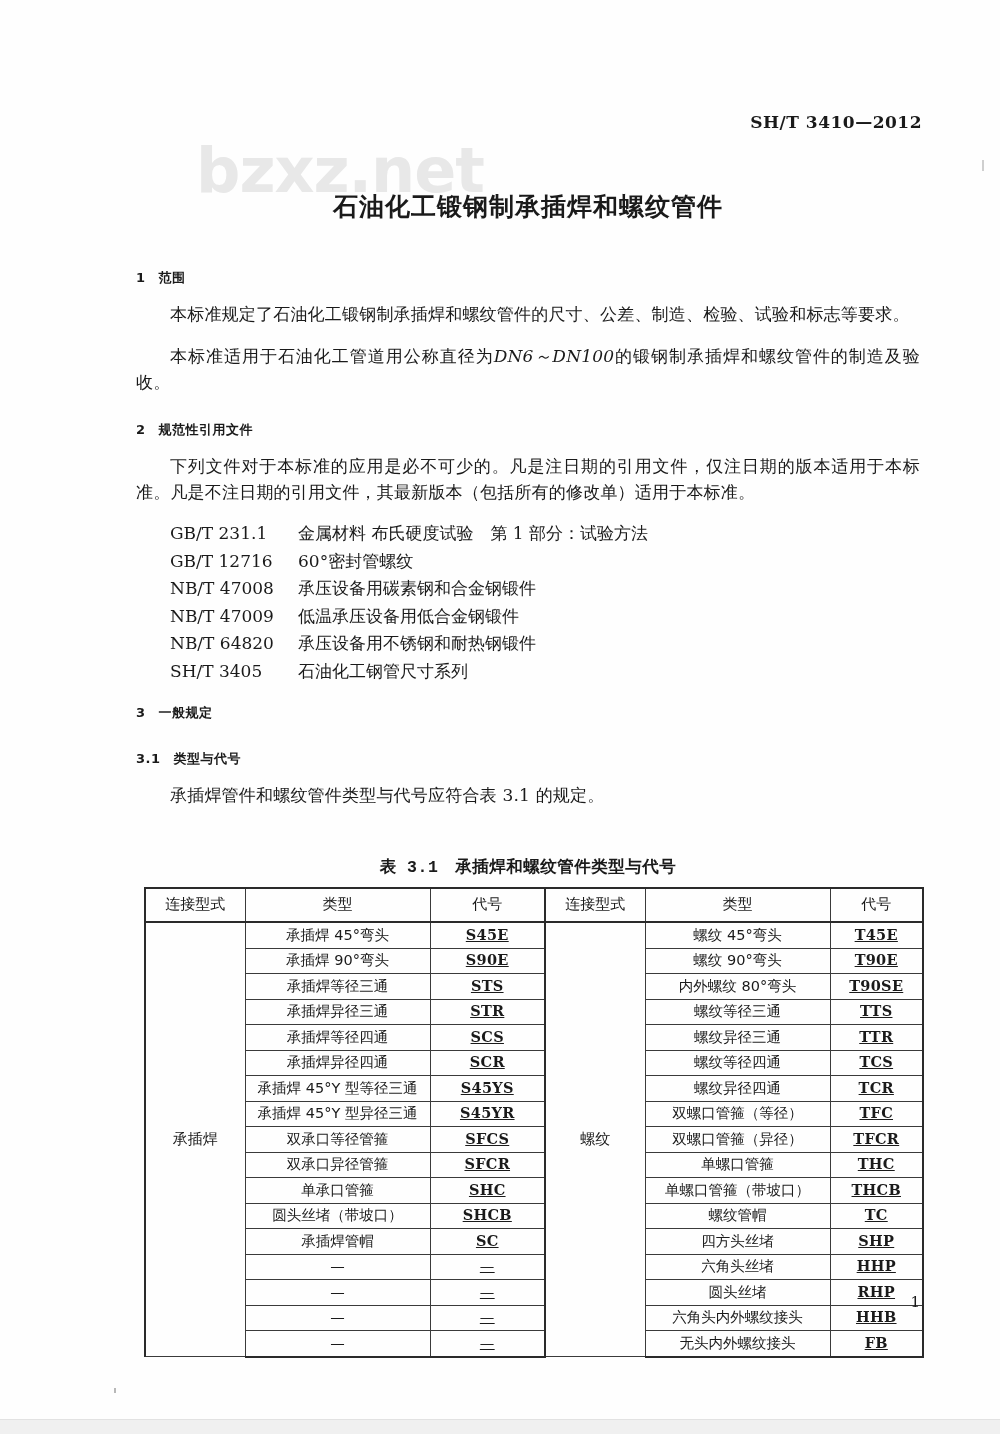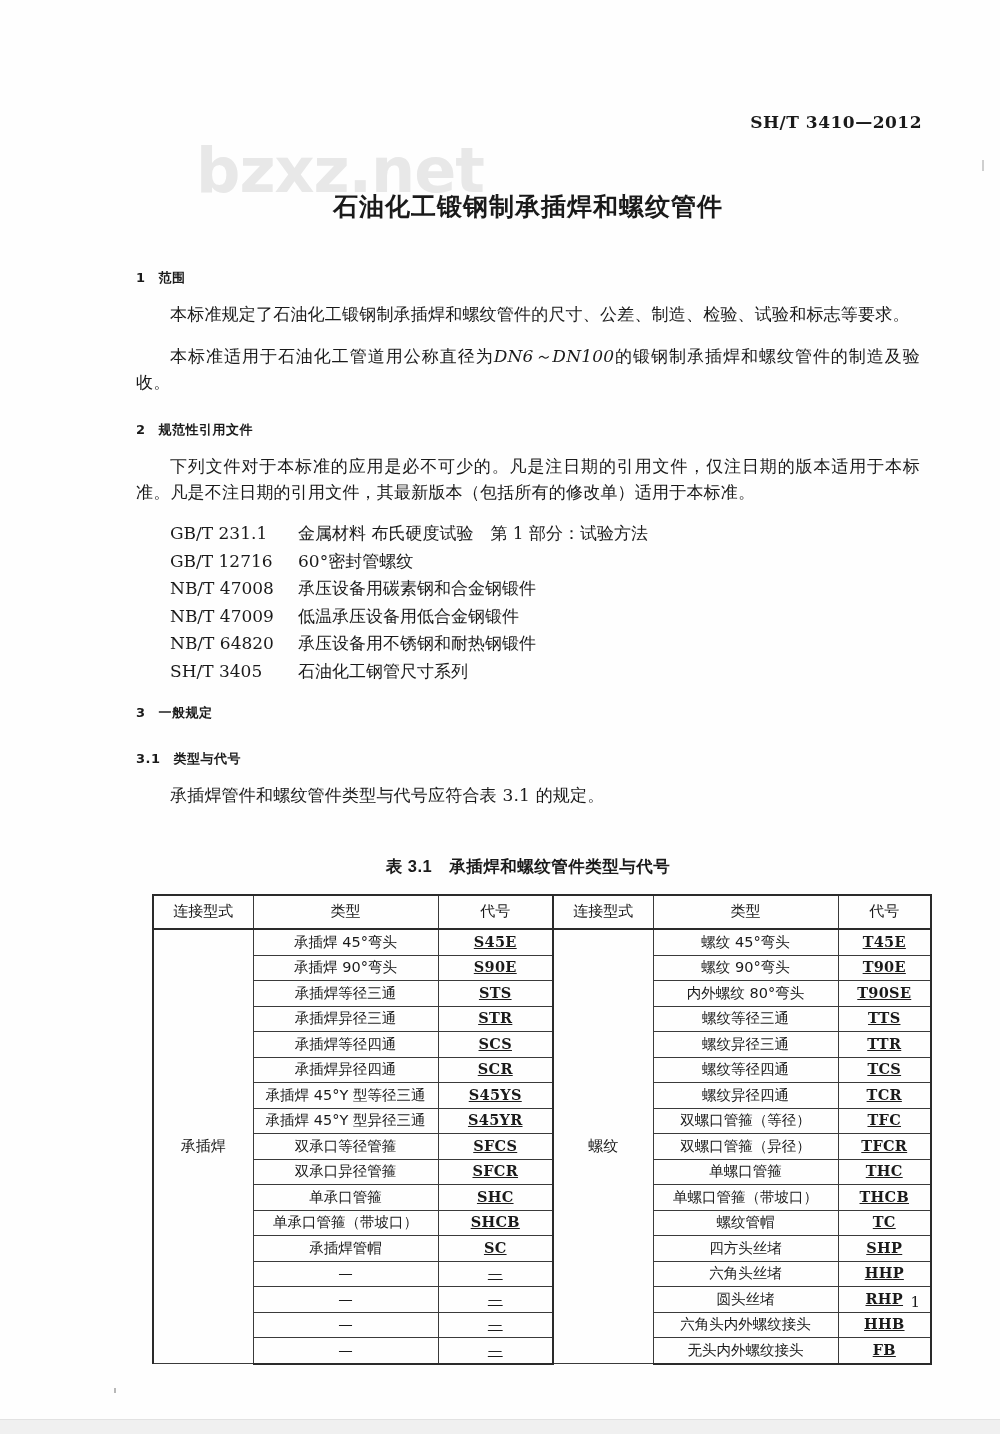--- a/index.html
+++ b/index.html
@@ -114,31 +114,31 @@
   }
   .ref-code {
     flex: 0 0 128px;
     white-space: nowrap;
   }
   .ref-title { flex: 1 1 auto; }
 
   
   .tbl-caption {
     text-align: center;
-    font-family: Liberation Sans, sans-serif;
+    font-family: Liberation Mono, monospace;
     font-size: 16.5px;
     font-weight: 700;
     margin: 14px 0 9px 0;
     letter-spacing: 0.5px;
   }
 
   table.spec {
     border-collapse: collapse;
     width: 778px;
-    margin: 16px;
+    margin: 8px;
     table-layout: fixed;
   }
   table.spec col.c1 { width: 100px; }
   table.spec col.c2 { width: 185px; }
   table.spec col.c3 { width: 115px; }
   table.spec col.c4 { width: 100px; }
   table.spec col.c5 { width: 185px; }
   table.spec col.c6 { width: 93px; }
 
   table.spec td, table.spec th {
@@ -357,21 +357,21 @@
           <td>单螺口管箍</td>
           <td class="code outer-r">THC</td>
         </tr>
         <tr>
           <td>单承口管箍</td>
           <td class="code outer-r">SHC</td>
           <td>单螺口管箍（带坡口）</td>
           <td class="code outer-r">THCB</td>
         </tr>
         <tr>
-          <td>单承口管箍（带坡口）</td>
+          <td>圆头丝堵（带坡口）</td>
           <td class="code outer-r">SHCB</td>
           <td>螺纹管帽</td>
           <td class="code outer-r">TC</td>
         </tr>
         <tr>
           <td>承插焊管帽</td>
           <td class="code outer-r">SC</td>
           <td>四方头丝堵</td>
           <td class="code outer-r">SHP</td>
         </tr>

